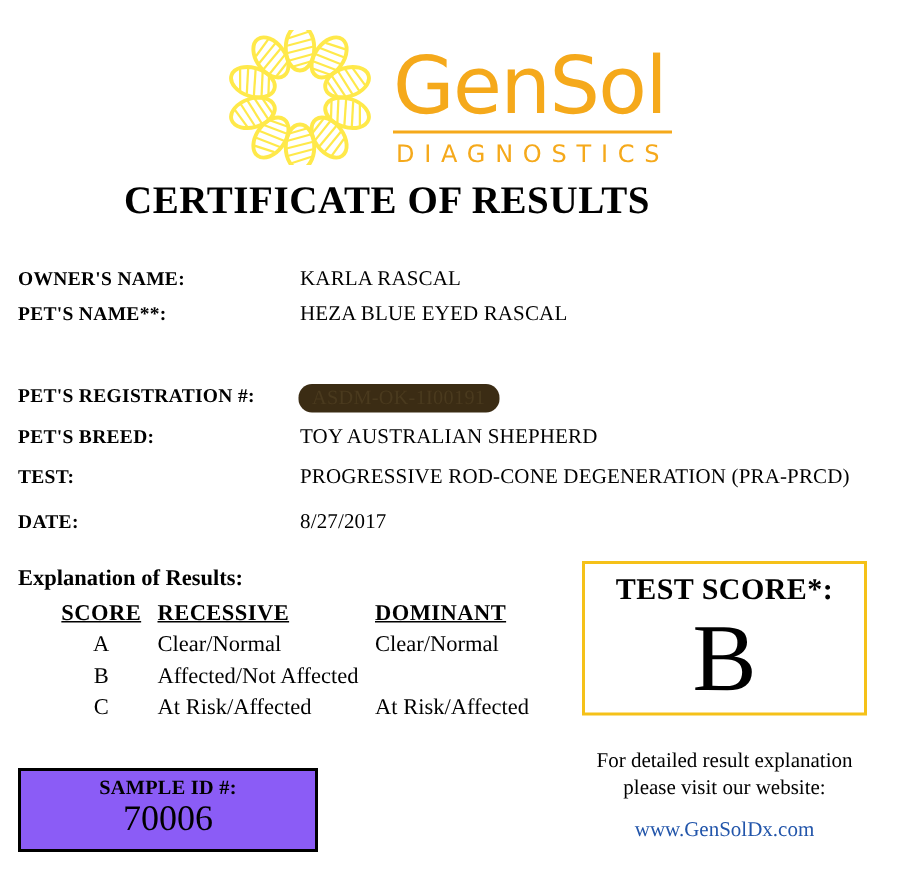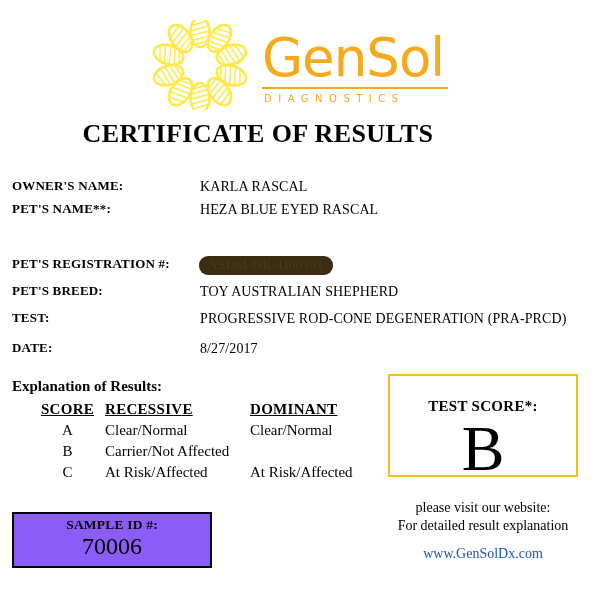--- a/index.html
+++ b/index.html
@@ -41,21 +41,21 @@
     font-weight: 400;
   }
   .wordmark-rule {
     width: 186px;
     height: 2px;
     background: #F5A91B;
     margin-top: 1px;
   }
   .diagnostics-text {
     font-family: "DejaVu Sans", sans-serif;
-    font-size: 10px;
+    font-size: 16px;
     letter-spacing: 6.5px;
     color: #F5A91B;
     margin-top: 4px;
     padding-left: 2px;
   }
 
   
   #cert-title {
     position: absolute;
     left: 0; top: 119px;
@@ -141,22 +141,22 @@
   #test-score-box {
     position: absolute;
     left: 388px; top: 374px;
     width: 186px; height: 99px;
     border: 2px solid #F5C118;
     background: #ffffff;
   }
   #test-score-label {
     text-align: center;
     font-weight: bold;
-    font-size: 15px;
-    margin-top: 22px;
+    font-size: 20px;
+    margin-top: 6px;
     letter-spacing: 0.3px;
   }
   #test-score-value {
     text-align: center;
     font-size: 64px;
     line-height: 64px;
     margin-top: 2px;
     font-family: "Liberation Serif", serif;
   }
 
@@ -298,37 +298,37 @@
     <span class="col-dom">DOMINANT</span>
   </div>
   <div id="score-rows">
       <div class="score-row">
         <span class="col-score">A</span>
         <span class="col-rec">Clear/Normal</span>
         <span class="col-dom">Clear/Normal</span>
       </div>
       <div class="score-row">
         <span class="col-score">B</span>
-        <span class="col-rec">Carrier/Not Affected</span>
+        <span class="col-rec">Affected/Not Affected</span>
       </div>
       <div class="score-row">
         <span class="col-score">C</span>
         <span class="col-rec">At Risk/Affected</span>
         <span class="col-dom">At Risk/Affected</span>
       </div>
     </div>
 </div>
 
 <div id="test-score-box">
   <div id="test-score-label">TEST SCORE*:</div>
   <div id="test-score-value">B</div>
 </div>
 
 <div id="website-note">
+  <div>For detailed result explanation</div>
   <div>please visit our website:</div>
-  <div>For detailed result explanation</div>
 </div>
 <div id="website-link">www.GenSolDx.com</div>
 
 <div id="sample-id-box">
   <div id="sample-id-label">SAMPLE ID #:</div>
   <div id="sample-id-value">70006</div>
 </div>
 
 </body></html>

